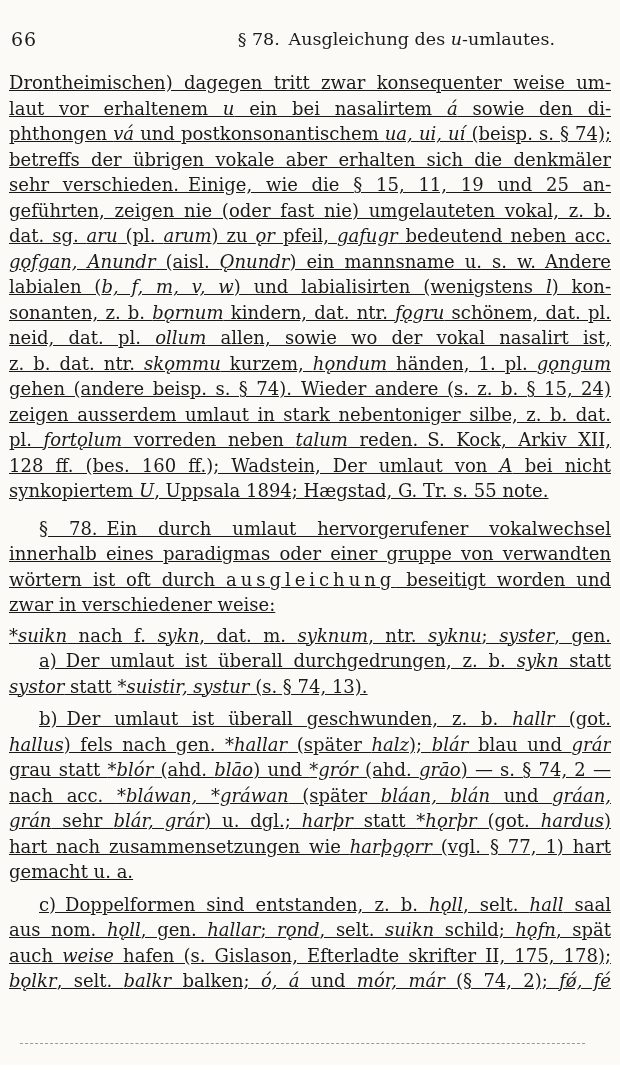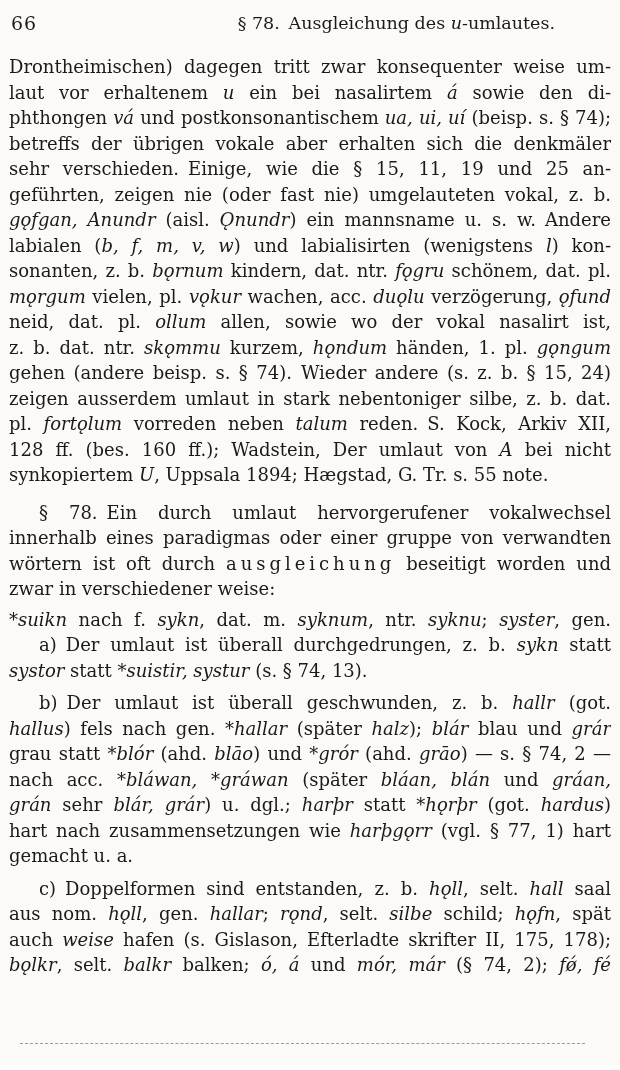--- a/index.html
+++ b/index.html
@@ -6,21 +6,21 @@
   .page {
     position: relative;
     width: 620px;
     height: 1065px;
     box-sizing: border-box;
     background: #fbfaf6;
     color: #1a1a1a;
     font-family: "DejaVu Serif", serif;
     font-size: 18px;
     overflow: hidden;
-    padding: 12px 9px 0 9px;
+    padding: 28px 9px 0 9px;
   }
   .header {
     position: relative;
     height: 30px;
     margin-bottom: 12px;
   }
   .page-number {
     position: absolute;
     left: 2px;
     top: 0;
@@ -29,21 +29,21 @@
   }
   .running-title {
     position: absolute;
     left: 0;
     right: 56px;
     top: 1px;
     text-align: right;
     font-size: 17.5px;
   }
   .body-block { }
-  .paragraph { line-height: 25.5px; }
+  .paragraph { line-height: 25.5px; text-decoration: underline; }
   .line {
     text-align: justify;
     text-align-last: justify;
     overflow: hidden;
     white-space: normal;
   }
   .line.last { text-align-last: left; }
   .line.indent { text-indent: 30px; }
   .seg-i { font-style: italic; }
   .seg-g { letter-spacing: 0.22em; }
@@ -64,24 +64,24 @@
     <span class="running-title"><span class="seg-n">§ 78. Ausgleichung des </span><span class="seg-i">u</span><span class="seg-n">-umlautes.</span></span>
   </header>
   <main class="body-block">
       <div class="paragraph" style="margin-top: 0px;">
         <div class="line"><span class="seg-n">Drontheimischen) dagegen tritt zwar konsequenter weise um-</span></div>
         <div class="line"><span class="seg-n">laut vor erhaltenem </span><span class="seg-i">u</span><span class="seg-n"> ein bei nasalirtem </span><span class="seg-i">á</span><span class="seg-n"> sowie den di-</span></div>
         <div class="line"><span class="seg-n">phthongen </span><span class="seg-i">vá</span><span class="seg-n"> und postkonsonantischem </span><span class="seg-i">ua, ui, uí</span><span class="seg-n"> (beisp. s. § 74);</span></div>
         <div class="line"><span class="seg-n">betreffs der übrigen vokale aber erhalten sich die denkmäler</span></div>
         <div class="line"><span class="seg-n">sehr verschieden. Einige, wie die § 15, 11, 19 und 25 an-</span></div>
         <div class="line"><span class="seg-n">geführten, zeigen nie (oder fast nie) umgelauteten vokal, z. b.</span></div>
+        <div class="line"><span class="seg-n">dat. sg. </span><span class="seg-i">aru</span><span class="seg-n"> (pl. </span><span class="seg-i">arum</span><span class="seg-n">) zu </span><span class="seg-i">ǫr</span><span class="seg-n"> pfeil, </span><span class="seg-i">gafugr</span><span class="seg-n"> bedeutend neben acc.</span></div>
         <div class="line"><span class="seg-i">gǫfgan, Anundr</span><span class="seg-n"> (aisl. </span><span class="seg-i">Ǫnundr</span><span class="seg-n">) ein mannsname u. s. w. Andere</span></div>
         <div class="line"><span class="seg-n">labialen (</span><span class="seg-i">b, f, m, v, w</span><span class="seg-n">) und labialisirten (wenigstens </span><span class="seg-i">l</span><span class="seg-n">) kon-</span></div>
         <div class="line"><span class="seg-n">sonanten, z. b. </span><span class="seg-i">bǫrnum</span><span class="seg-n"> kindern, dat. ntr. </span><span class="seg-i">fǫgru</span><span class="seg-n"> schönem, dat. pl.</span></div>
-        <div class="line"><span class="seg-i">mǫrgum</span><span class="seg-n"> vielen, pl. </span><span class="seg-i">vǫkur</span><span class="seg-n"> wachen, acc. </span><span class="seg-i">duǫlu</span><span class="seg-n"> verzögerung, </span><span class="seg-i">ǫfund</span></div>
         <div class="line"><span class="seg-n">neid, dat. pl. </span><span class="seg-i">ollum</span><span class="seg-n"> allen, sowie wo der vokal nasalirt ist,</span></div>
         <div class="line"><span class="seg-n">z. b. dat. ntr. </span><span class="seg-i">skǫmmu</span><span class="seg-n"> kurzem, </span><span class="seg-i">hǫndum</span><span class="seg-n"> händen, 1. pl. </span><span class="seg-i">gǫngum</span></div>
         <div class="line"><span class="seg-n">gehen (andere beisp. s. § 74). Wieder andere (s. z. b. § 15, 24)</span></div>
         <div class="line"><span class="seg-n">zeigen ausserdem umlaut in stark nebentoniger silbe, z. b. dat.</span></div>
         <div class="line"><span class="seg-n">pl. </span><span class="seg-i">fortǫlum</span><span class="seg-n"> vorreden neben </span><span class="seg-i">talum</span><span class="seg-n"> reden. S. Kock, Arkiv XII,</span></div>
         <div class="line"><span class="seg-n">128 ff. (bes. 160 ff.); Wadstein, Der umlaut von </span><span class="seg-i">A</span><span class="seg-n"> bei nicht</span></div>
         <div class="line last"><span class="seg-n">synkopiertem </span><span class="seg-i">U</span><span class="seg-n">, Uppsala 1894; Hægstad, G. Tr. s. 55 note.</span></div>
       </div>
       <div class="paragraph" style="margin-top: 12px;">
         <div class="line indent"><span class="seg-n">§ 78. Ein durch umlaut hervorgerufener vokalwechsel</span></div>
@@ -98,19 +98,19 @@
         <div class="line indent"><span class="seg-n">b) Der umlaut ist überall geschwunden, z. b. </span><span class="seg-i">hallr</span><span class="seg-n"> (got.</span></div>
         <div class="line"><span class="seg-i">hallus</span><span class="seg-n">) fels nach gen. </span><span class="seg-i">*hallar</span><span class="seg-n"> (später </span><span class="seg-i">halz</span><span class="seg-n">); </span><span class="seg-i">blár</span><span class="seg-n"> blau und </span><span class="seg-i">grár</span></div>
         <div class="line"><span class="seg-n">grau statt </span><span class="seg-i">*blór</span><span class="seg-n"> (ahd. </span><span class="seg-i">blāo</span><span class="seg-n">) und </span><span class="seg-i">*grór</span><span class="seg-n"> (ahd. </span><span class="seg-i">grāo</span><span class="seg-n">) — s. § 74, 2 —</span></div>
         <div class="line"><span class="seg-n">nach acc. </span><span class="seg-i">*bláwan, *gráwan</span><span class="seg-n"> (später </span><span class="seg-i">bláan, blán</span><span class="seg-n"> und </span><span class="seg-i">gráan,</span></div>
         <div class="line"><span class="seg-i">grán</span><span class="seg-n"> sehr </span><span class="seg-i">blár, grár</span><span class="seg-n">) u. dgl.; </span><span class="seg-i">harþr</span><span class="seg-n"> statt </span><span class="seg-i">*hǫrþr</span><span class="seg-n"> (got. </span><span class="seg-i">hardus</span><span class="seg-n">)</span></div>
         <div class="line"><span class="seg-n">hart nach zusammensetzungen wie </span><span class="seg-i">harþgǫrr</span><span class="seg-n"> (vgl. § 77, 1) hart</span></div>
         <div class="line last"><span class="seg-n">gemacht u. a.</span></div>
       </div>
       <div class="paragraph" style="margin-top: 7px;">
         <div class="line indent"><span class="seg-n">c) Doppelformen sind entstanden, z. b. </span><span class="seg-i">hǫll</span><span class="seg-n">, selt. </span><span class="seg-i">hall</span><span class="seg-n"> saal</span></div>
-        <div class="line"><span class="seg-n">aus nom. </span><span class="seg-i">hǫll</span><span class="seg-n">, gen. </span><span class="seg-i">hallar</span><span class="seg-n">; </span><span class="seg-i">rǫnd</span><span class="seg-n">, selt. </span><span class="seg-i">silbe</span><span class="seg-n"> schild; </span><span class="seg-i">hǫfn</span><span class="seg-n">, spät</span></div>
+        <div class="line"><span class="seg-n">aus nom. </span><span class="seg-i">hǫll</span><span class="seg-n">, gen. </span><span class="seg-i">hallar</span><span class="seg-n">; </span><span class="seg-i">rǫnd</span><span class="seg-n">, selt. </span><span class="seg-i">suikn</span><span class="seg-n"> schild; </span><span class="seg-i">hǫfn</span><span class="seg-n">, spät</span></div>
         <div class="line"><span class="seg-n">auch </span><span class="seg-i">weise</span><span class="seg-n"> hafen (s. Gislason, Efterladte skrifter II, 175, 178);</span></div>
         <div class="line"><span class="seg-i">bǫlkr</span><span class="seg-n">, selt. </span><span class="seg-i">balkr</span><span class="seg-n"> balken; </span><span class="seg-i">ó, á</span><span class="seg-n"> und </span><span class="seg-i">mór, már</span><span class="seg-n"> (§ 74, 2); </span><span class="seg-i">fǿ, fé</span></div>
       </div>
     </main>
   <div class="artifact"></div>
 </div>
 
 </body></html>

